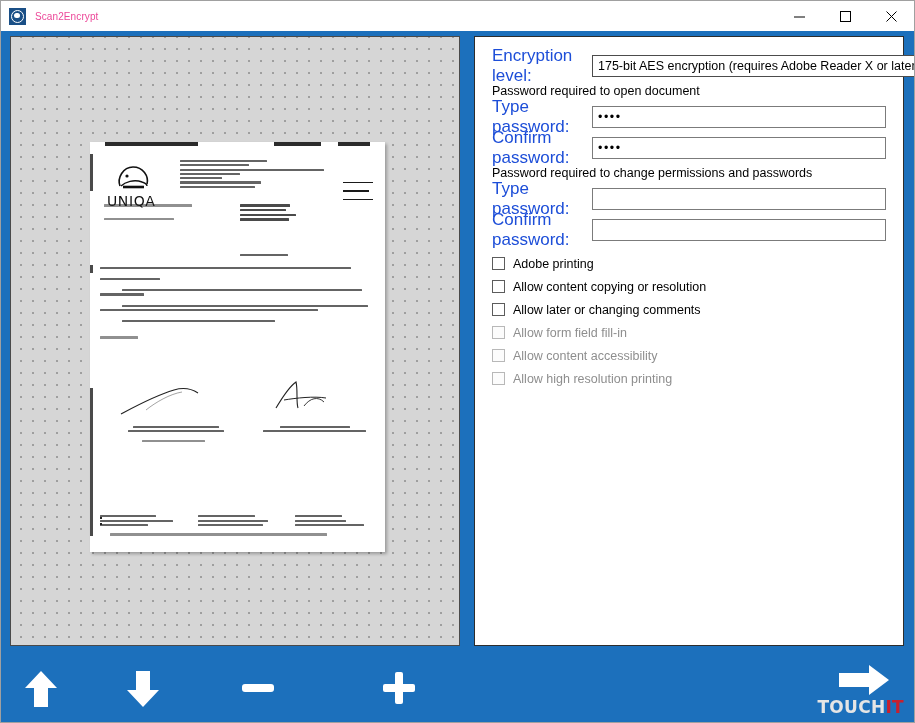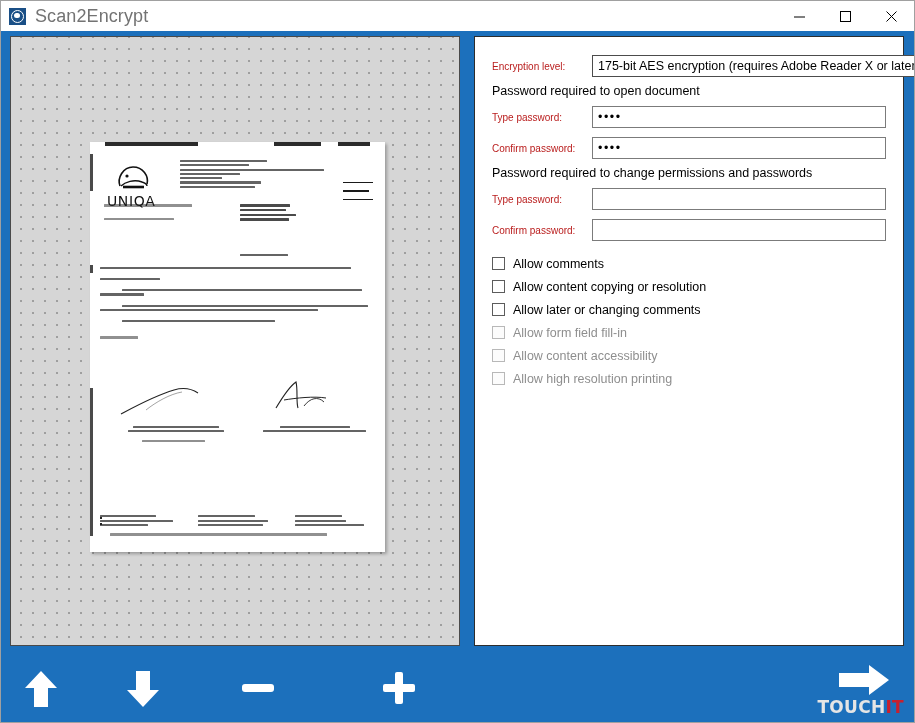--- a/index.html
+++ b/index.html
@@ -53,22 +53,22 @@
   }
   .tb-icon .ring::after {
     content: "";
     position: absolute;
     left: 2.4px; top: 2.4px;
     width: 5.2px; height: 5.2px;
     border-radius: 50%;
     background: #ffffff;
   }
   .tb-title {
-    font-size: 18px;
-    color: #737373;
+    font-size: 10px;
+    color: #ec4899;
     letter-spacing: 0.1px;
   }
   .tb-controls {
     position: absolute;
     right: 0; top: 0;
     height: 30px;
     display: flex;
   }
   .tb-btn {
     width: 46px;
@@ -273,22 +273,22 @@
 
   .form-row {
     display: flex;
     align-items: center;
     height: 26px;
     margin-bottom: 5px;
   }
   .form-label {
     width: 100px;
     flex: 0 0 100px;
-    font-size: 10px;
-    color: #b91c1c;
+    font-size: 17px;
+    color: #1d4ed8;
   }
   .section-label {
     font-size: 12.5px;
     color: #000;
     margin: 4px 0 6px 0;
   }
 
   .win-input {
     flex: 1;
     height: 22px;
@@ -575,21 +575,21 @@
     <div class="form-row">
       <div class="form-label">Confirm password:</div>
       <input class="win-input" type="text" value="" style="">
     </div>
 
     <div style="height:4px"></div>
 
     <div id="permission-list">
         <div class="check-row">
           <span class="check-box"></span>
-          <span class="check-label">Allow comments</span>
+          <span class="check-label">Adobe printing</span>
         </div>
         <div class="check-row">
           <span class="check-box"></span>
           <span class="check-label">Allow content copying or resolution</span>
         </div>
         <div class="check-row">
           <span class="check-box"></span>
           <span class="check-label">Allow later or changing comments</span>
         </div>
         <div class="check-row disabled">

